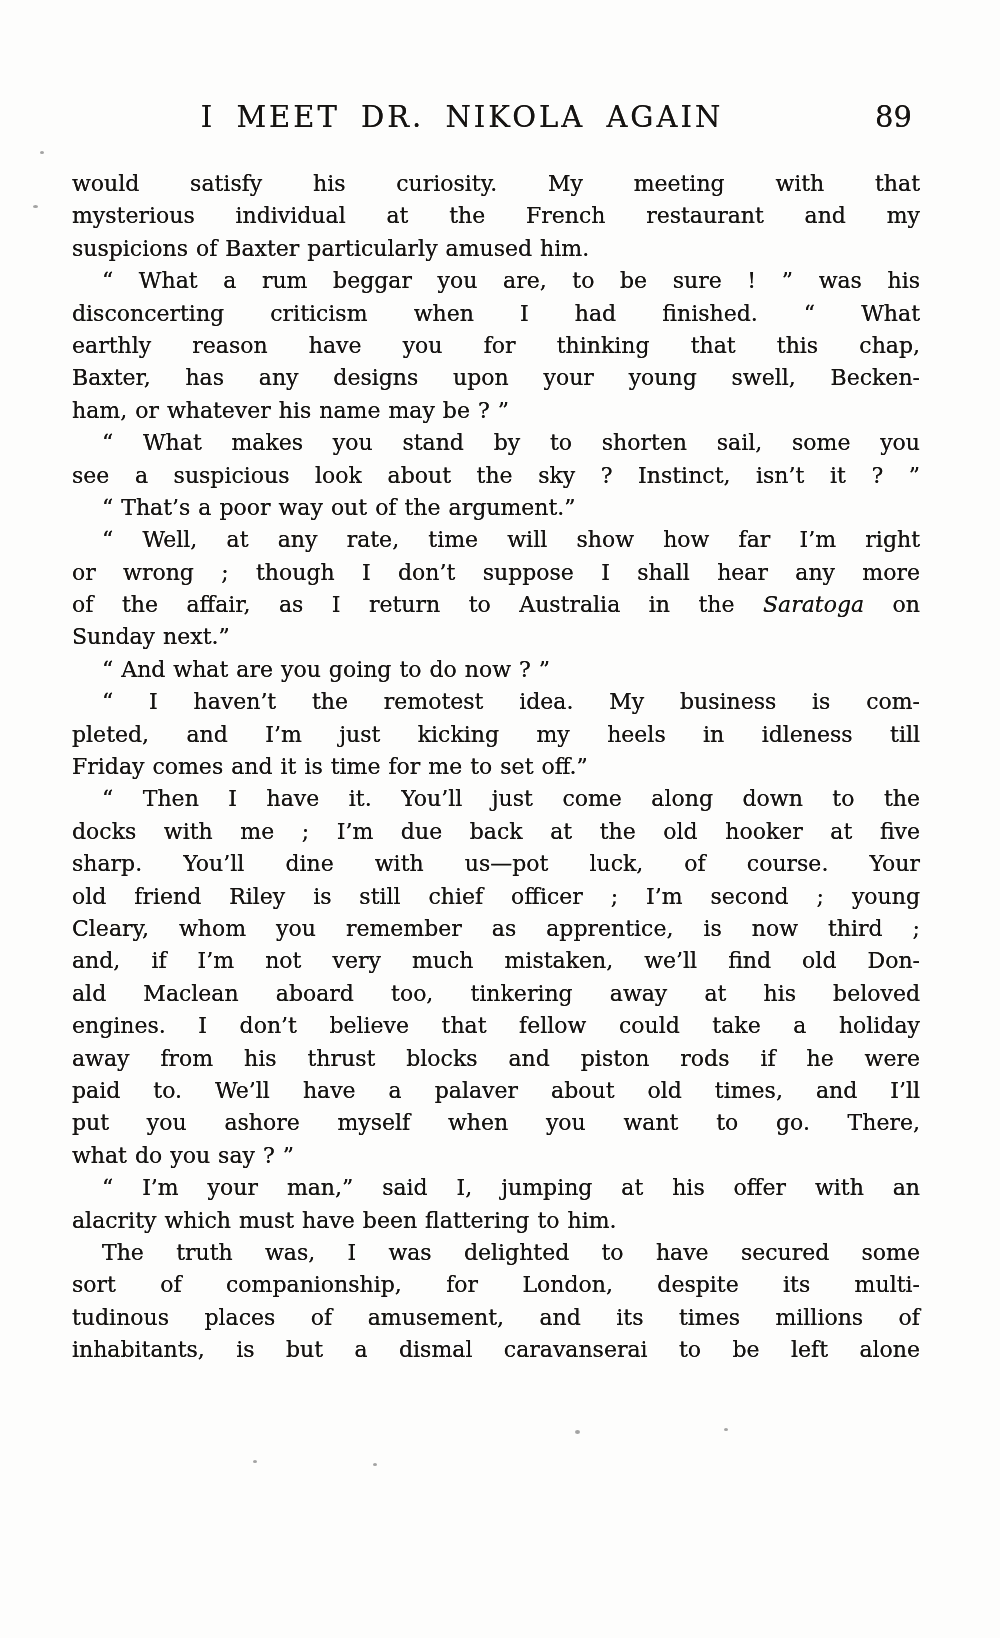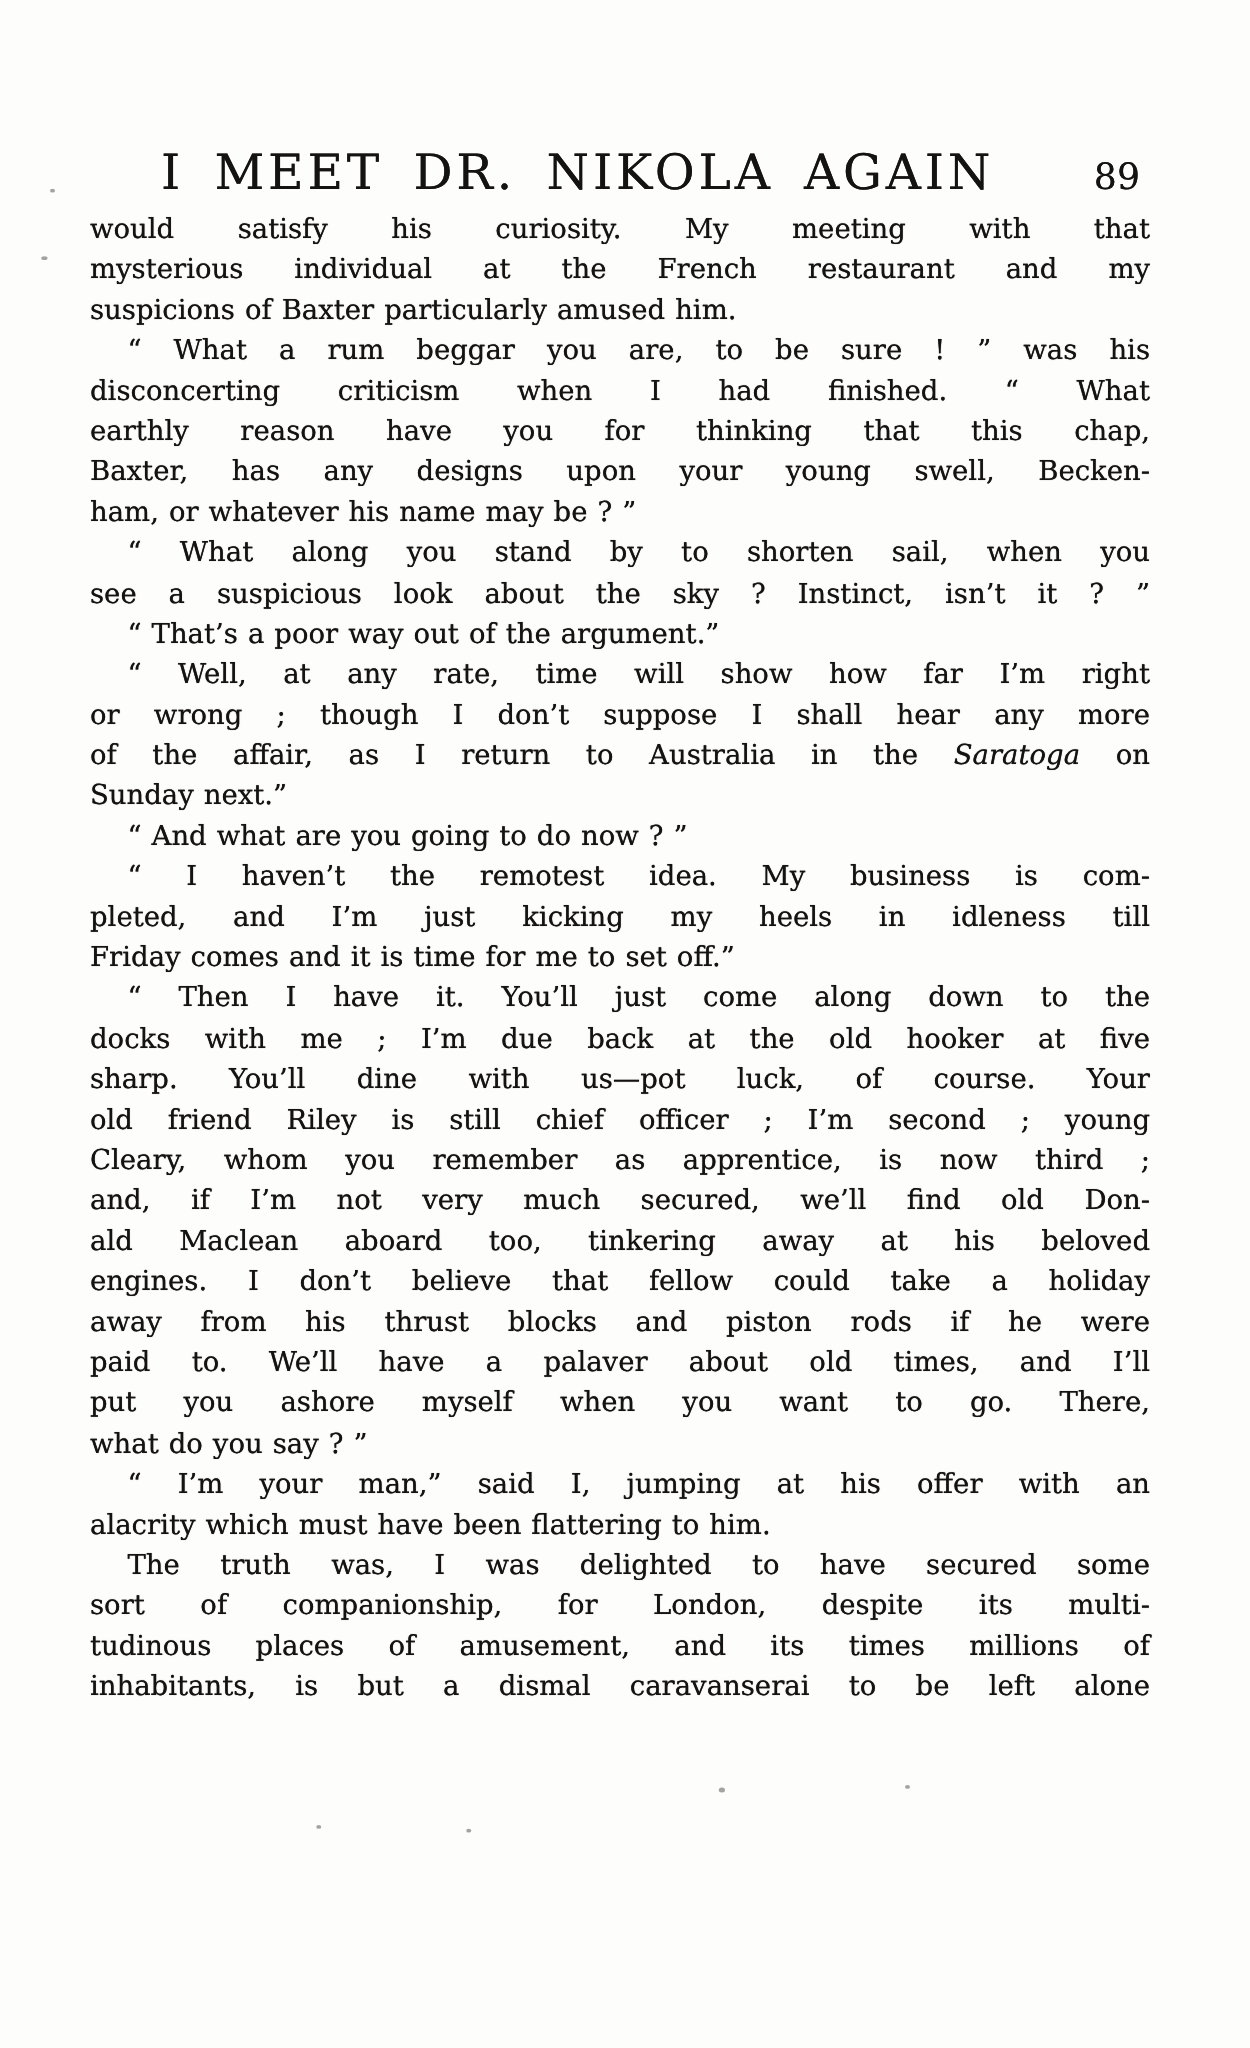--- a/index.html
+++ b/index.html
@@ -13,26 +13,25 @@
     color:#151311;
   }
   .running-head{
     position:absolute;
     top:100px;left:72px;right:88px;height:40px;
     display:flex;align-items:baseline;
   }
   .chapter-title{
     flex:1;
     text-align:center;
-    font-size:39px;
+    font-size:29px;
     letter-spacing:3px;
     word-spacing:9px;
     white-space:nowrap;
     text-shadow:0 0 0.5px rgba(20,18,16,.85);
-    margin-top:16px;
   }
   .page-number{
     width:60px;
     text-align:right;
     font-size:29px;
     text-shadow:0 0 0.5px rgba(20,18,16,.85);
   }
   .page-body{
     position:absolute;
     top:168px;left:72px;width:848px;
@@ -69,37 +68,37 @@
 
   <div class="page-body" id="page-body">
       <div class="line"><span>would satisfy his curiosity. My meeting with that</span></div>
       <div class="line"><span>mysterious individual at the French restaurant and my</span></div>
       <div class="line end"><span>suspicions of Baxter particularly amused him.</span></div>
       <div class="line ind"><span>“ What a rum beggar you are, to be sure ! ” was his</span></div>
       <div class="line"><span>disconcerting criticism when I had finished. “ What</span></div>
       <div class="line"><span>earthly reason have you for thinking that this chap,</span></div>
       <div class="line"><span>Baxter, has any designs upon your young swell, Becken-</span></div>
       <div class="line end"><span>ham, or whatever his name may be ? ”</span></div>
-      <div class="line ind"><span>“ What along you stand by to shorten sail, when you</span></div>
+      <div class="line ind"><span>“ What makes you stand by to shorten sail, some you</span></div>
       <div class="line"><span>see a suspicious look about the sky ? Instinct, isn’t it ? ”</span></div>
       <div class="line ind end"><span>“ That’s a poor way out of the argument.”</span></div>
       <div class="line ind"><span>“ Well, at any rate, time will show how far I’m right</span></div>
       <div class="line"><span>or wrong ; though I don’t suppose I shall hear any more</span></div>
       <div class="line"><span>of the affair, as I return to Australia in the </span><span class="it">Saratoga</span><span> on</span></div>
       <div class="line end"><span>Sunday next.”</span></div>
       <div class="line ind end"><span>“ And what are you going to do now ? ”</span></div>
       <div class="line ind"><span>“ I haven’t the remotest idea. My business is com-</span></div>
       <div class="line"><span>pleted, and I’m just kicking my heels in idleness till</span></div>
       <div class="line end"><span>Friday comes and it is time for me to set off.”</span></div>
       <div class="line ind"><span>“ Then I have it. You’ll just come along down to the</span></div>
       <div class="line"><span>docks with me ; I’m due back at the old hooker at five</span></div>
       <div class="line"><span>sharp. You’ll dine with us—pot luck, of course. Your</span></div>
       <div class="line"><span>old friend Riley is still chief officer ; I’m second ; young</span></div>
       <div class="line"><span>Cleary, whom you remember as apprentice, is now third ;</span></div>
-      <div class="line"><span>and, if I’m not very much secured, we’ll find old Don-</span></div>
+      <div class="line"><span>and, if I’m not very much mistaken, we’ll find old Don-</span></div>
       <div class="line"><span>ald Maclean aboard too, tinkering away at his beloved</span></div>
       <div class="line"><span>engines. I don’t believe that fellow could take a holiday</span></div>
       <div class="line"><span>away from his thrust blocks and piston rods if he were</span></div>
       <div class="line"><span>paid to. We’ll have a palaver about old times, and I’ll</span></div>
       <div class="line"><span>put you ashore myself when you want to go. There,</span></div>
       <div class="line end"><span>what do you say ? ”</span></div>
       <div class="line ind"><span>“ I’m your man,” said I, jumping at his offer with an</span></div>
       <div class="line end"><span>alacrity which must have been flattering to him.</span></div>
       <div class="line ind"><span>The truth was, I was delighted to have secured some</span></div>
       <div class="line"><span>sort of companionship, for London, despite its multi-</span></div>

